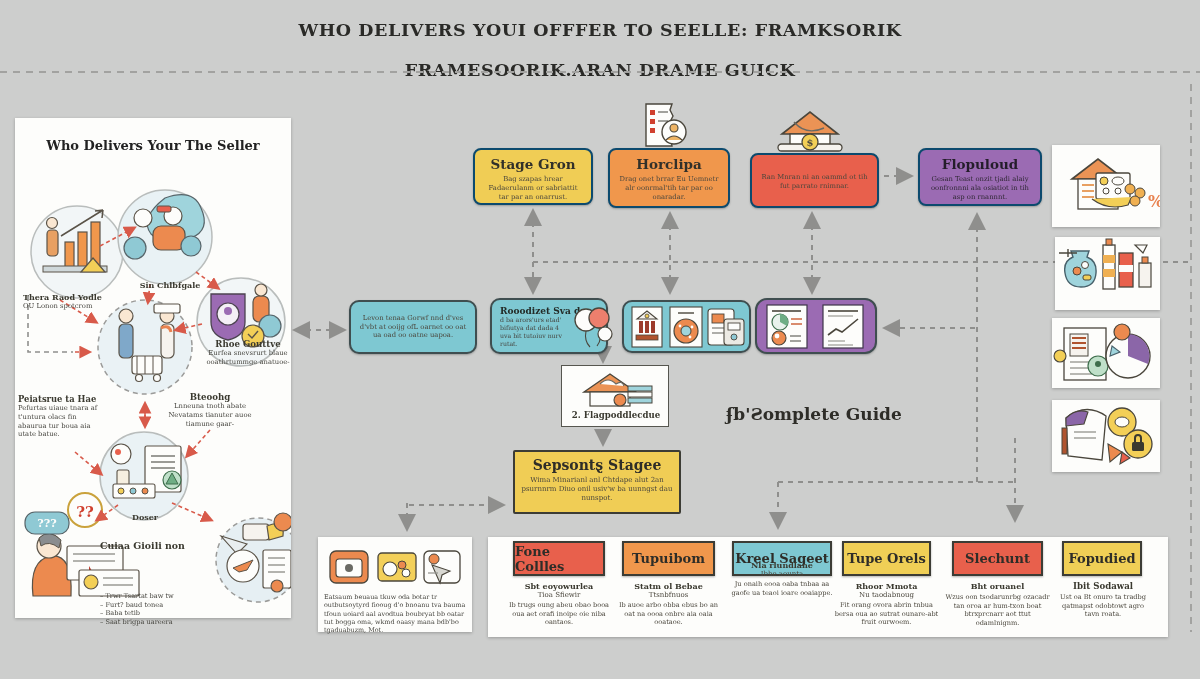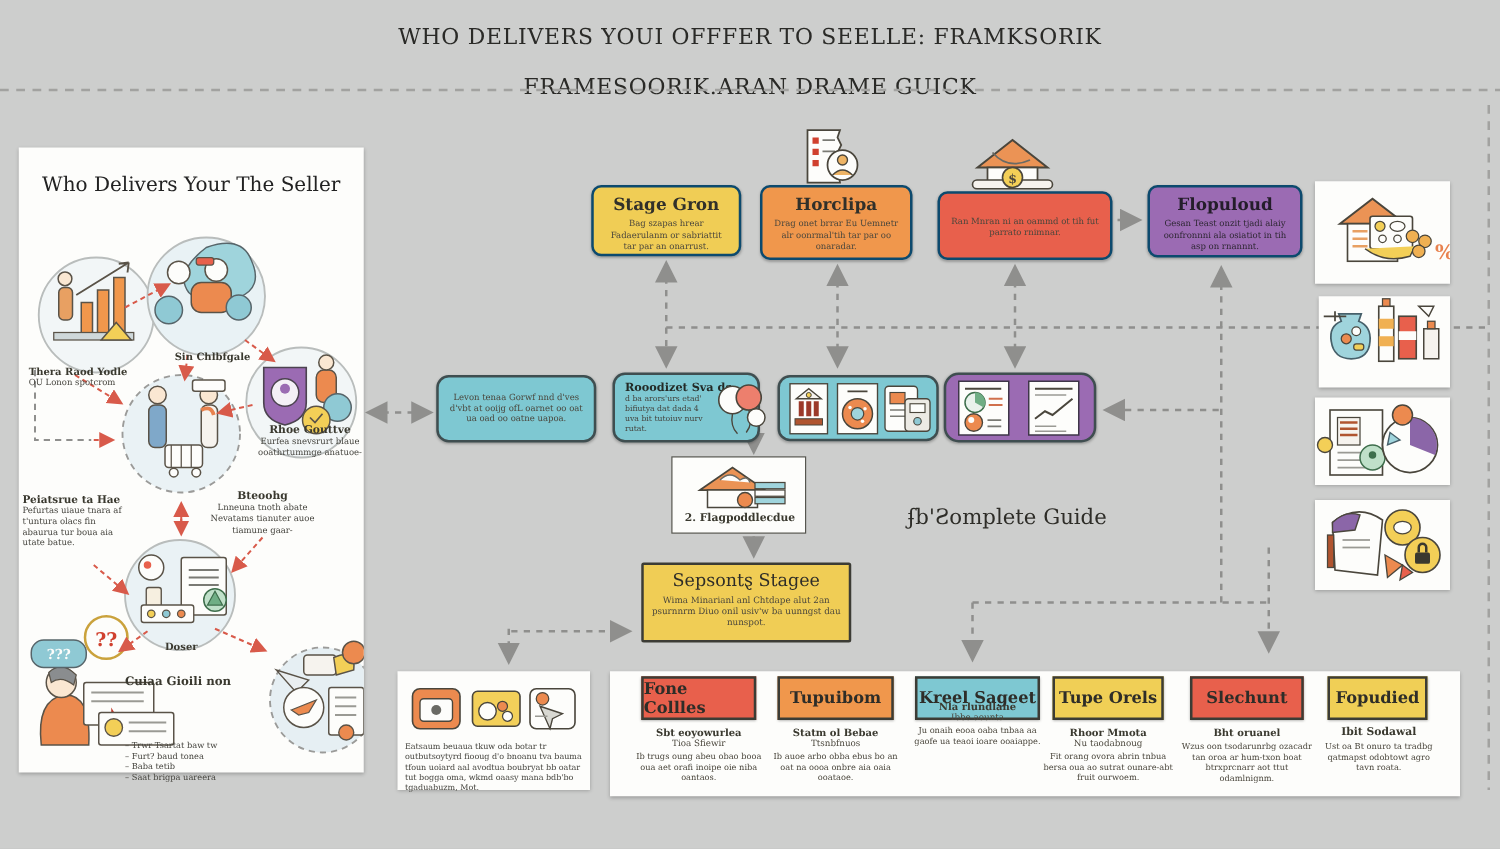--- a/index.html
+++ b/index.html
@@ -1,21 +1,21 @@
 <!DOCTYPE html>
 <html><head>
 <meta charset="utf-8">
 <style>
   html,body{margin:0;padding:0;}
   body{background:#b9bab9;}
   #page{position:relative;width:1200px;height:679px;background:#cdcecd;overflow:hidden;
         font-family:"DejaVu Serif","Liberation Serif",serif;color:#2c2c28;}
   .abs{position:absolute;box-sizing:border-box;}
   .center{text-align:center;}
-  .serifb{font-family:"DejaVu Serif","Liberation Serif",serif;font-weight:normal;}
+  .serifb{font-family:"DejaVu Serif","Liberation Serif",serif;font-weight:bold;}
   .panel{background:#fdfdfb;box-shadow:0 1px 3px rgba(0,0,0,.25);}
   .node-box{border:2px solid #0c4a6e;border-radius:8px;box-shadow:0 1px 2px rgba(0,0,0,.25);
             padding:6px 8px 4px;}
   .node-title{font-weight:bold;font-size:13.5px;text-align:center;color:#31302a;}
   .node-body{font-size:6.8px;line-height:1.3;text-align:center;color:#4a463c;margin-top:3px;}
   .teal-box{border:2px solid #3f4e50;border-radius:10px;box-shadow:0 1px 2px rgba(0,0,0,.25);}
   .tiny{font-size:6.8px;line-height:1.3;color:#45443e;}
   .colhead{border:2px solid #3c3c35;box-shadow:0 1px 2px rgba(0,0,0,.3);
            display:flex;align-items:center;justify-content:center;
            font-weight:bold;font-size:13px;color:#2e2d28;}
@@ -187,21 +187,21 @@
       <line x1="195" y1="312" x2="172" y2="338" marker-end="url(#ar)"></line>
       <line x1="60" y1="334" x2="86" y2="356" marker-end="url(#ar)"></line>
       <line x1="103" y1="387" x2="82" y2="402" marker-end="url(#ar)"></line>
       <line x1="157" y1="385" x2="196" y2="402" marker-end="url(#ar)"></line>
     </g>
     <g stroke="#8f8f8d" stroke-width="1.6" stroke-dasharray="5 4" fill="none">
       <path d="M13,178 V234 H58"></path>
     </g>
   </svg>
 
-  <div class="abs center serifb" style="left:25px;top:138px;width:256px;font-size:16px;color:#222;">Who Delivers Your The Seller</div>
+  <div class="abs center serifb" style="left:25px;top:138px;width:256px;font-size:13px;color:#222;">Who Delivers Your The Seller</div>
 
   <div class="abs" style="left:23px;top:292px;width:115px;">
     <div class="labelb" style="font-size:8px;">Thera Raod Yodle</div>
     <div class="tiny" style="font-size:6.8px;">OU Lonon spotcrom</div>
   </div>
   <div class="abs center labelb" style="left:120px;top:280px;width:100px;font-size:8px;">Sin Chlbfgale</div>
 
   <div class="abs center" style="left:196px;top:339px;width:104px;">
     <div class="labelb" style="font-size:8.6px;">Rhoe Gouttve</div>
     <div class="tiny">Eurfea snevsrurt blaue ooathrtummge anatuoe-</div>
@@ -249,21 +249,21 @@
   </div>
 
   <svg class="abs" style="left:772px;top:106px;" width="76" height="46">
     <path d="M10,28 L38,6 L66,28 z" fill="#eb9355" stroke="#4a463c" stroke-width="1.6"></path>
     <rect x="18" y="28" width="40" height="14" fill="#fdfdfb" stroke="#4a463c" stroke-width="1.4"></rect>
     <path d="M22,16 q12,14 30,6" stroke="#6a6a64" stroke-width="1.4" fill="none"></path>
     <rect x="6" y="38" width="64" height="7" rx="3.5" fill="#f6f3ee" stroke="#4a463c" stroke-width="1.3"></rect>
     <circle cx="38" cy="36" r="8" fill="#f3cf57" stroke="#4a463c" stroke-width="1.3"></circle>
     <text x="38" y="40" font-size="10" font-weight="bold" fill="#4a463c" text-anchor="middle">$</text>
   </svg>
-  <div class="abs node-box" style="left: 750px; top: 153px; width: 140px; height: 55px; display: flex; align-items: center; background: rgb(232, 96, 76);">
+  <div class="abs node-box" style="left: 750px; top: 153px; width: 129px; height: 55px; display: flex; align-items: center; background: rgb(232, 96, 76);">
     <div class="node-body" style="margin-top:0;">Ran Mnran ni an oammd ot tih fut parrato rnimnar.</div>
   </div>
 
   <div class="abs node-box" style="left: 918px; top: 148px; width: 124px; height: 58px; background: rgb(155, 107, 179);">
     <div class="node-title" style="color:#241d2a;">Flopuloud</div>
     <div class="node-body" style="color:#2e2733;">Gesan Teast onzit tjadi alaiy oonfronnni ala osiatiot in tih asp on rnannnt.</div>
   </div>
 
   <div class="abs teal-box" style="left: 349px; top: 300px; width: 128px; height: 54px; display: flex; align-items: center; background: rgb(126, 200, 210);">
     <div class="node-body" style="margin:0 6px;font-size:6.8px;">Levon tenaa Gorwf nnd d'ves d'vbt at ooijg ofL oarnet oo oat ua oad oo oatne uapoa.</div>
@@ -328,21 +328,21 @@
     <g>
       <rect x="58" y="2" width="40" height="43" fill="#fdfdfb" stroke="#3e3648" stroke-width="1.2"></rect>
       <line x1="63" y1="8" x2="93" y2="8" stroke="#4a463c" stroke-width="1.6"></line>
       <line x1="63" y1="13" x2="88" y2="13" stroke="#9a9a94" stroke-width="1.2"></line>
       <polyline points="63,32 71,26 77,29 93,16" stroke="#4a463c" stroke-width="1.6" fill="none"></polyline>
       <line x1="63" y1="38" x2="80" y2="38" stroke="#9a9a94" stroke-width="1.2"></line>
       <line x1="63" y1="42" x2="88" y2="42" stroke="#9a9a94" stroke-width="1.2"></line>
     </g>
   </svg>
 
-  <div class="abs" style="left:537px;top:365px;width:108px;height:62px;background:#fdfdfb;border:1.5px solid #56564f;">
+  <div class="abs" style="left:561px;top:365px;width:108px;height:62px;background:#fdfdfb;border:1.5px solid #56564f;">
     <svg class="abs" style="left:14px;top:4px;" width="80" height="38">
       <path d="M8,22 L34,4 L60,22 z" fill="#eb9355" stroke="#4a463c" stroke-width="1.4"></path>
       <rect x="14" y="22" width="40" height="14" fill="#fdfdfb" stroke="#4a463c" stroke-width="1.2"></rect>
       <path d="M24,14 q8,-8 16,0 q6,-4 8,2" fill="#fdfdfb" stroke="#6a6a64" stroke-width="1.1"></path>
       <rect x="52" y="16" width="24" height="5" fill="#9fd4dc" stroke="#4a463c" stroke-width="1"></rect>
       <rect x="52" y="22" width="24" height="5" fill="#fdfdfb" stroke="#4a463c" stroke-width="1"></rect>
       <rect x="52" y="28" width="24" height="5" fill="#9fd4dc" stroke="#4a463c" stroke-width="1"></rect>
       <circle cx="44" cy="30" r="6" fill="#ec8a4f" stroke="#4a463c" stroke-width="1.1"></circle>
     </svg>
     <div class="abs center labelb" style="left:0;top:44px;width:108px;font-size:8.6px;">2. Flagpoddlecdue</div>

